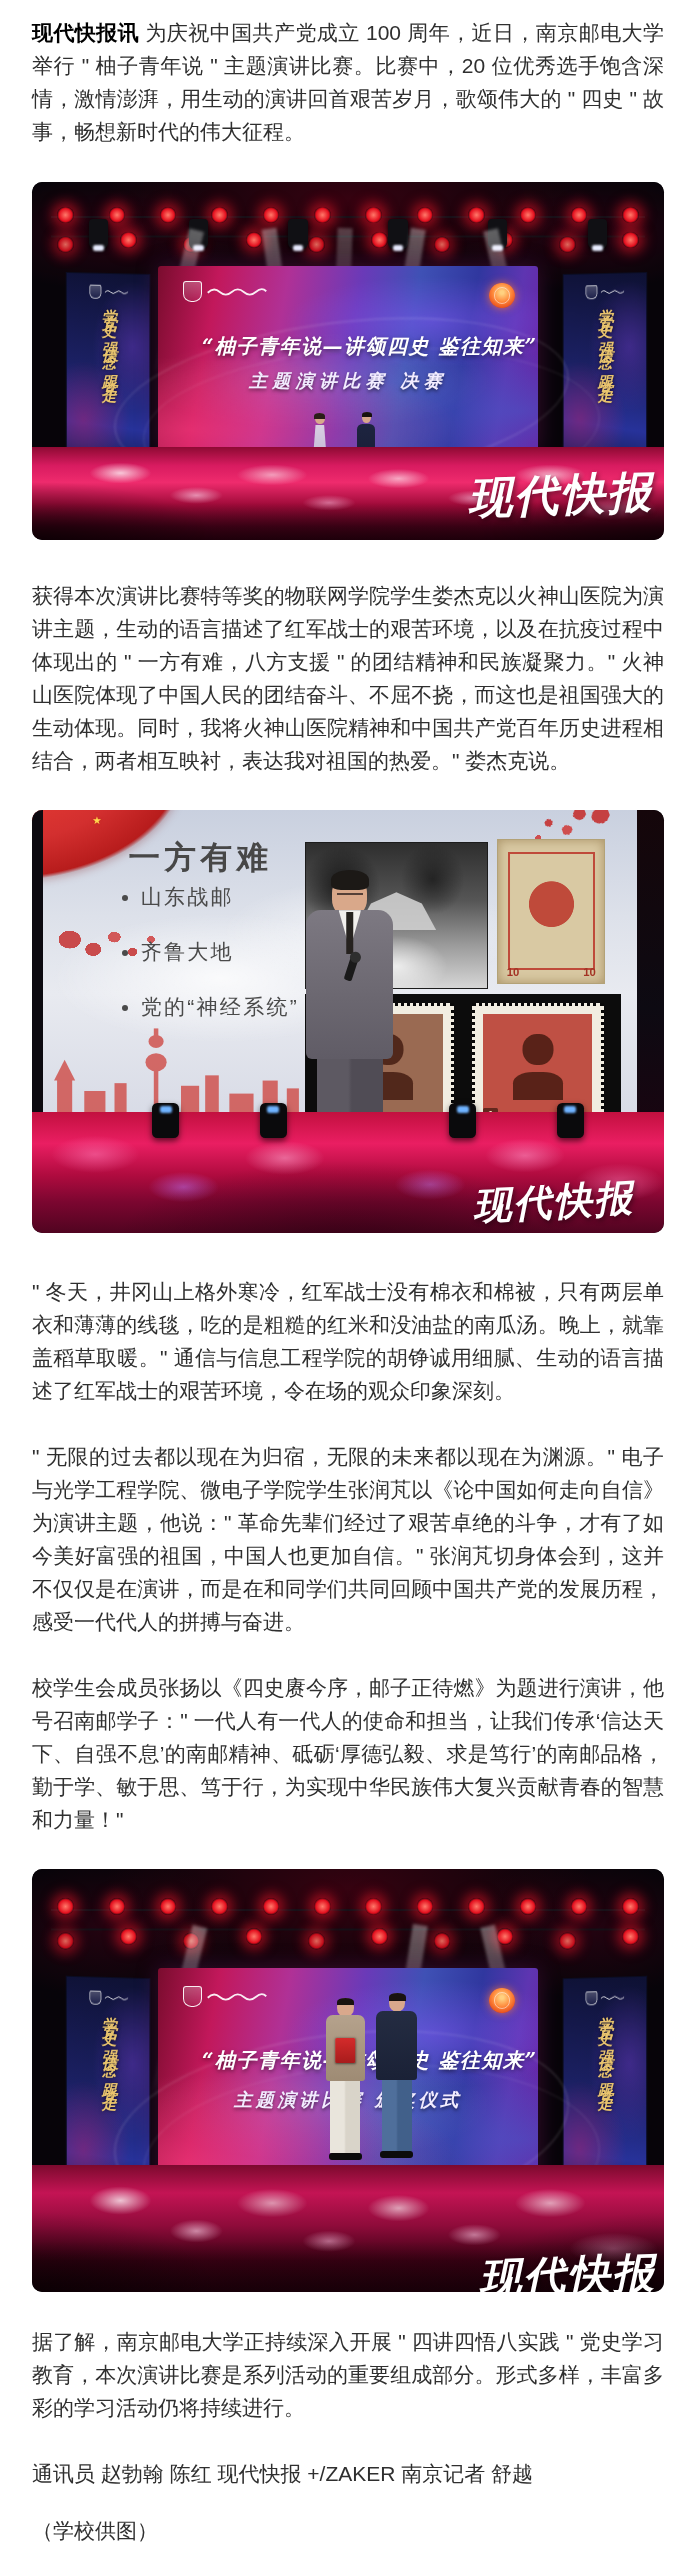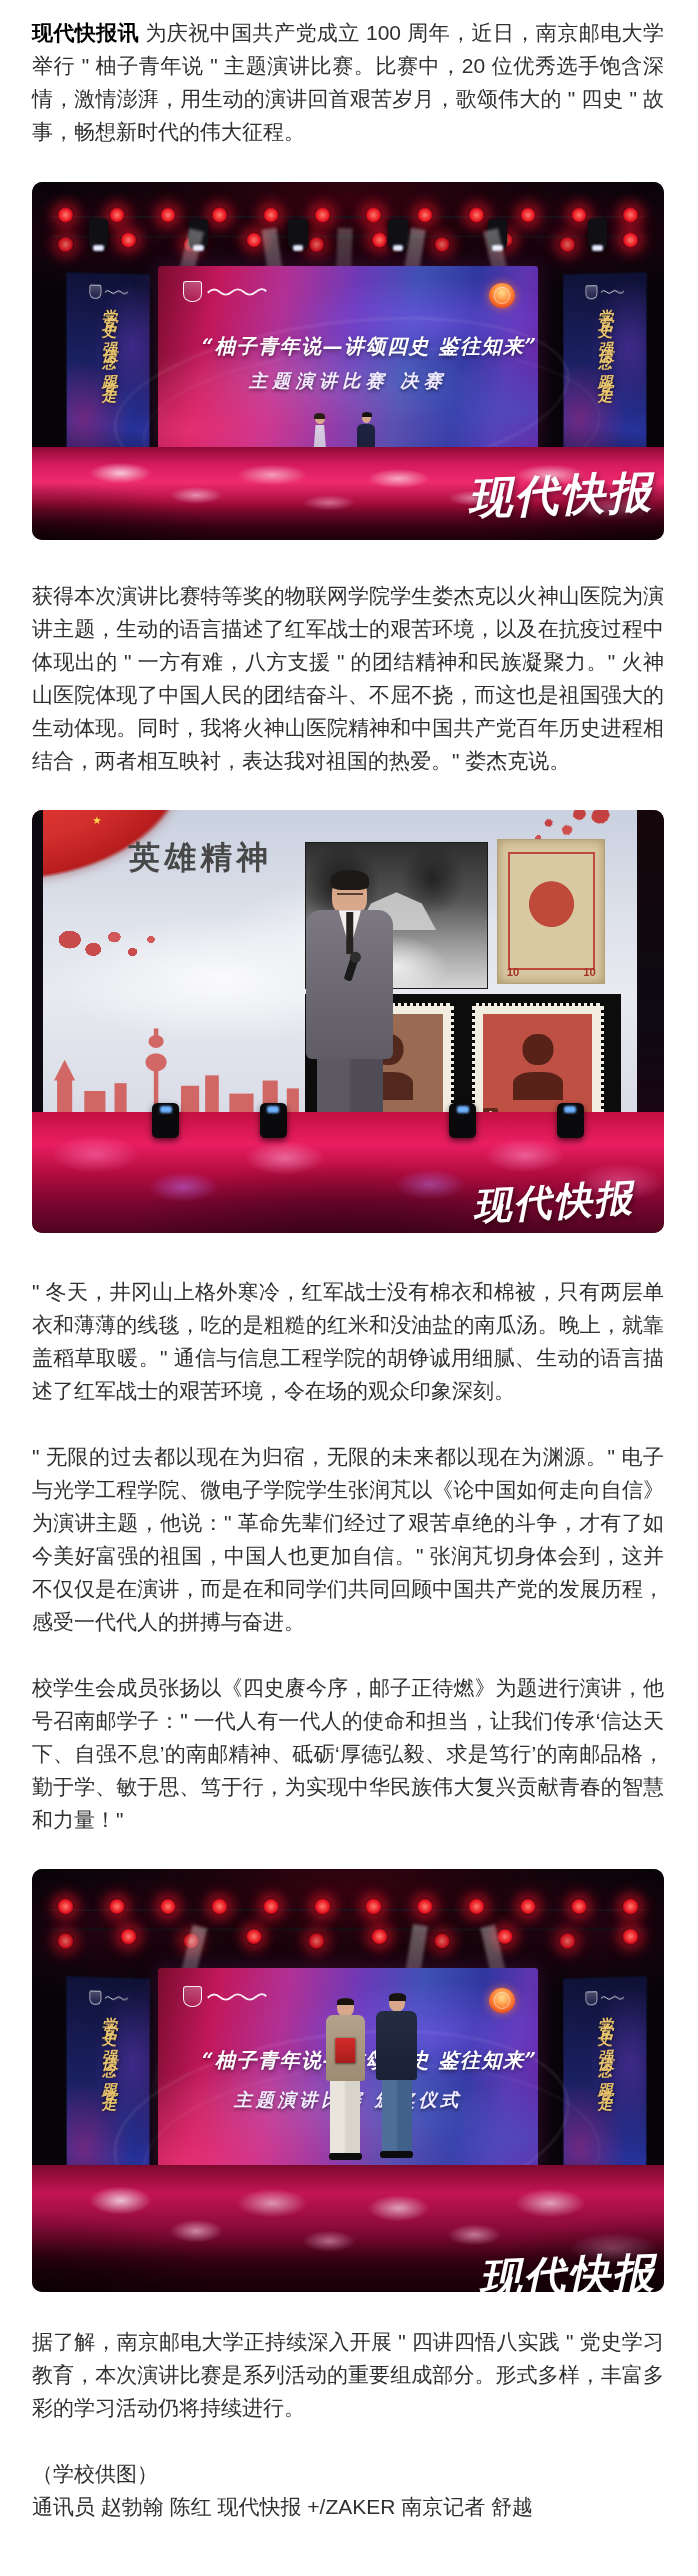--- a/index.html
+++ b/index.html
@@ -331,21 +331,26 @@
 
   <div class="photo photo2">
     <div class="slide">
       <div class="flag">
 
         <span class="star s3">★</span>
         <span class="star s4">★</span>
       </div>
       <div class="splash"></div>
       <div class="splash tr"></div>
-      <div class="slide-title">英雄精神</div>
+      <div class="slide-title">一方有难</div>
+      <ul class="bullets">
+        <li>山东战邮</li>
+        <li>齐鲁大地</li>
+        <li>党的“神经系统”</li>
+      </ul>
       <svg class="skyline" viewBox="0 0 300 80" preserveAspectRatio="none">
         <g fill="#cf4a45">
           <rect x="6" y="46" width="10" height="34"></rect>
           <polygon points="11,32 4,48 18,48"></polygon>
           <rect x="24" y="56" width="14" height="24"></rect>
           <rect x="44" y="50" width="8" height="30"></rect>
           <rect x="70" y="40" width="3" height="40"></rect>
           <circle cx="71.5" cy="34" r="7"></circle>
           <circle cx="71.5" cy="18" r="5"></circle>
           <rect x="70" y="8" width="3" height="10"></rect>
@@ -504,17 +509,17 @@
     </div>
 
     <div class="floor">
       <div class="pools"></div>
       <div class="vignette"></div>
     </div>
     <div class="wm">现代快报</div>
   </div>
 
   <p class="para">据了解，南京邮电大学正持续深入开展 " 四讲四悟八实践 " 党史学习教育，本次演讲比赛是系列活动的重要组成部分。形式多样，丰富多彩的学习活动仍将持续进行。</p>
+  <p class="para byline">通讯员 赵勃翰 陈红 现代快报 +/ZAKER 南京记者 舒越</p>
   <p class="para credit">（学校供图）</p>
-  <p class="para byline">通讯员 赵勃翰 陈红 现代快报 +/ZAKER 南京记者 舒越</p>
 
 </div>
 
 
 </body></html>

